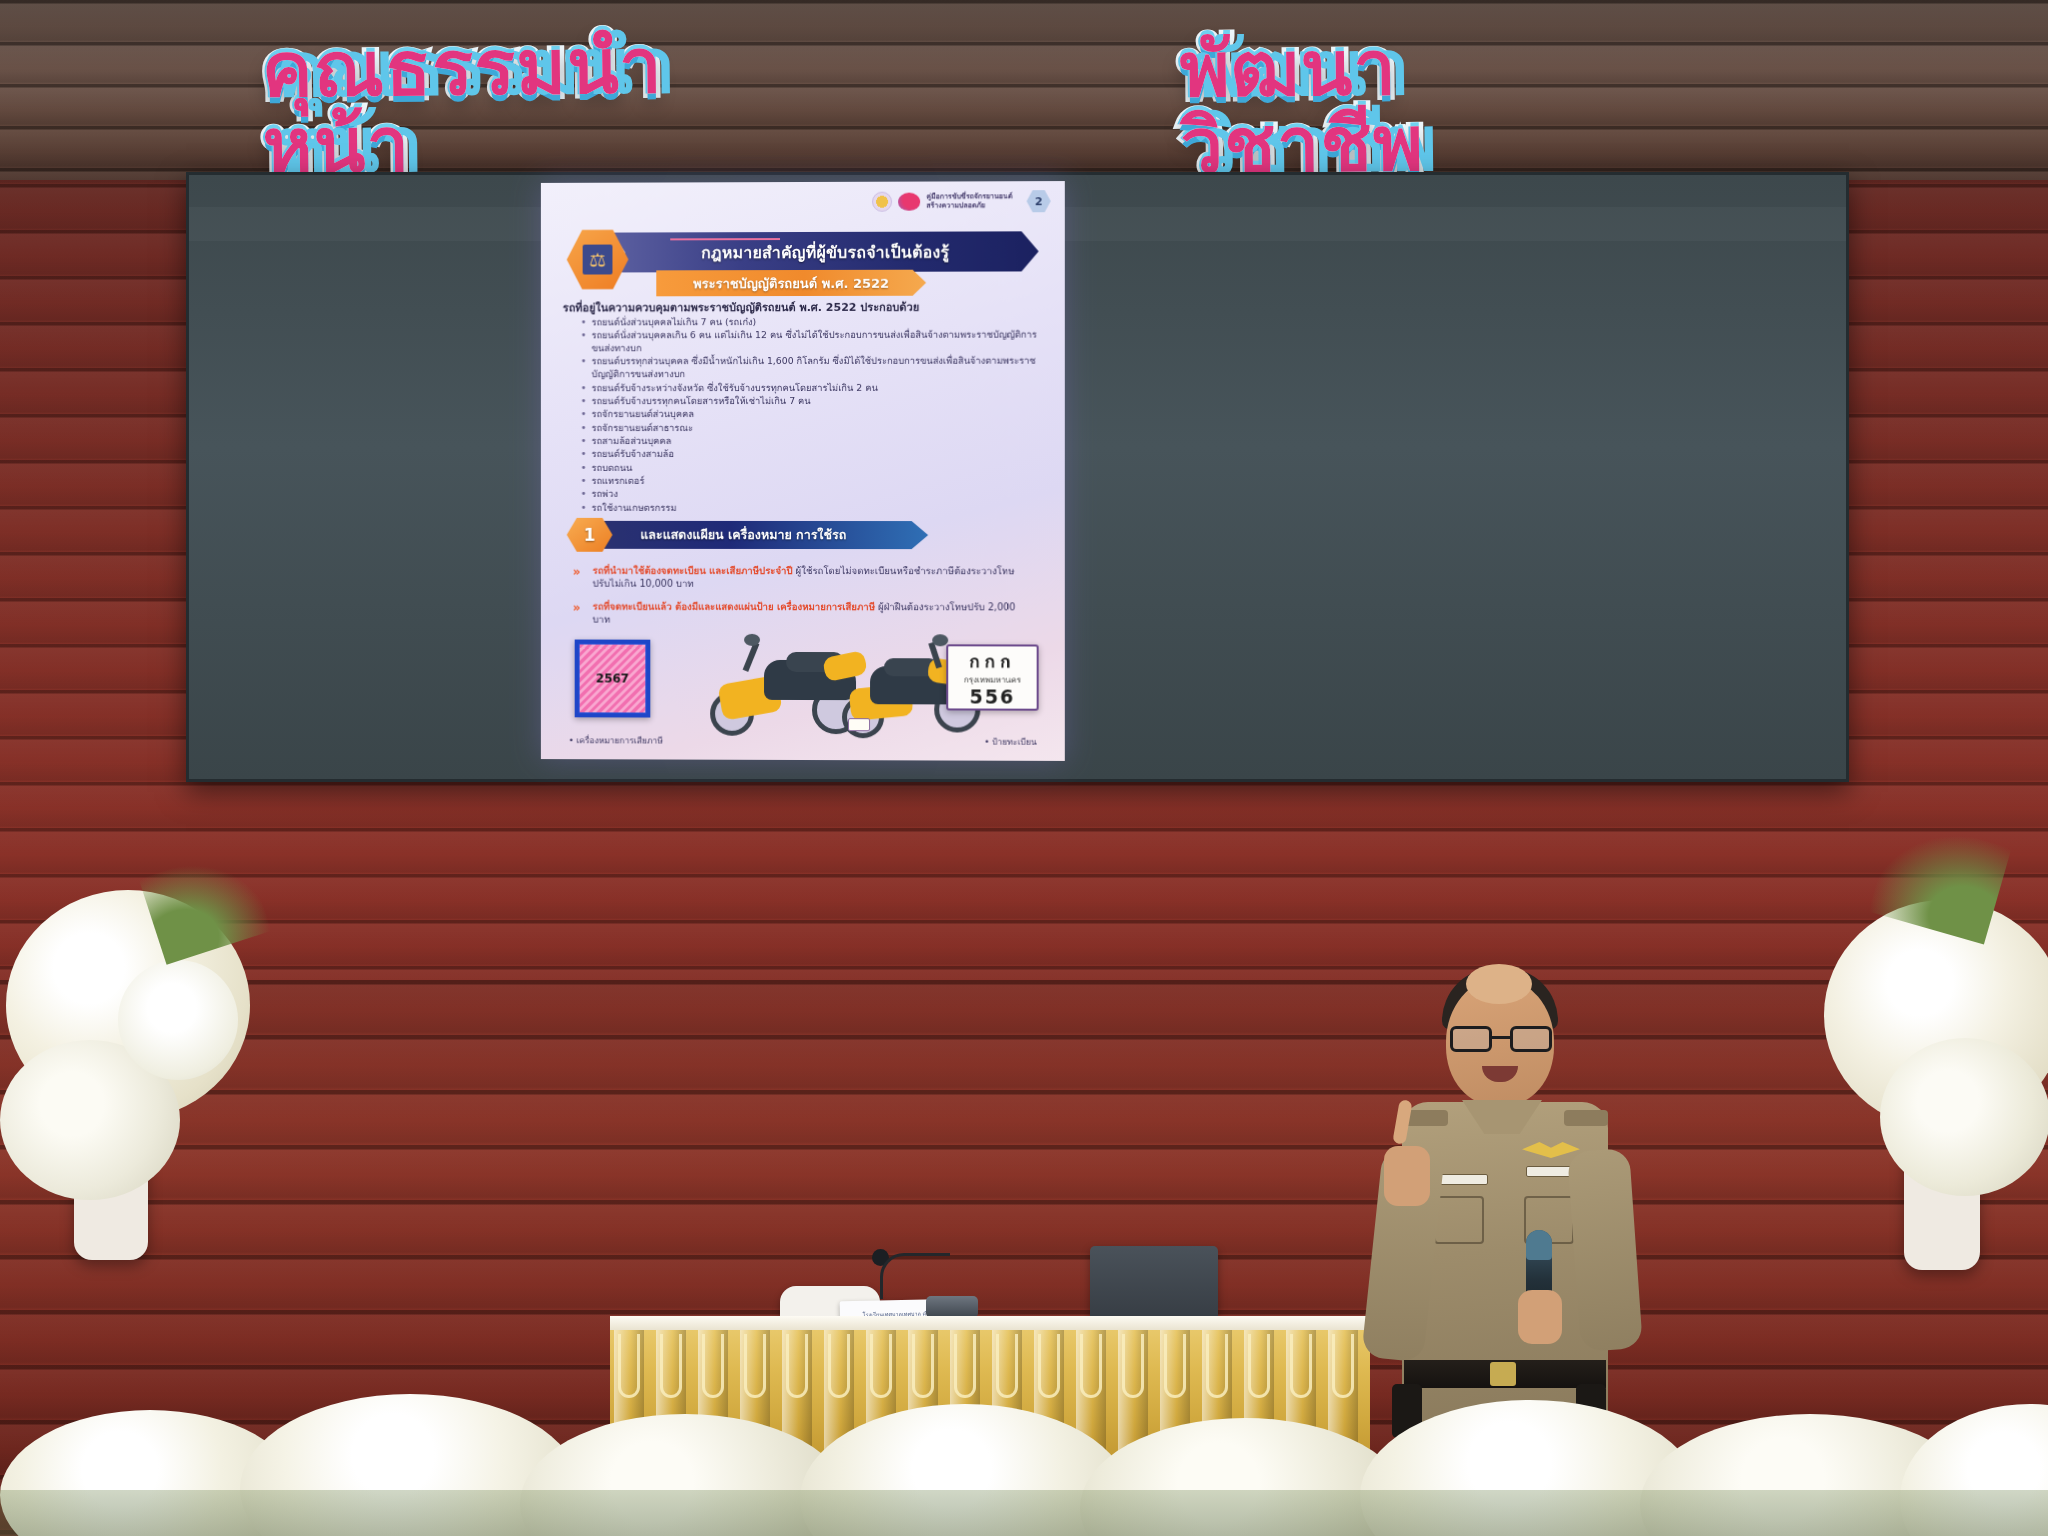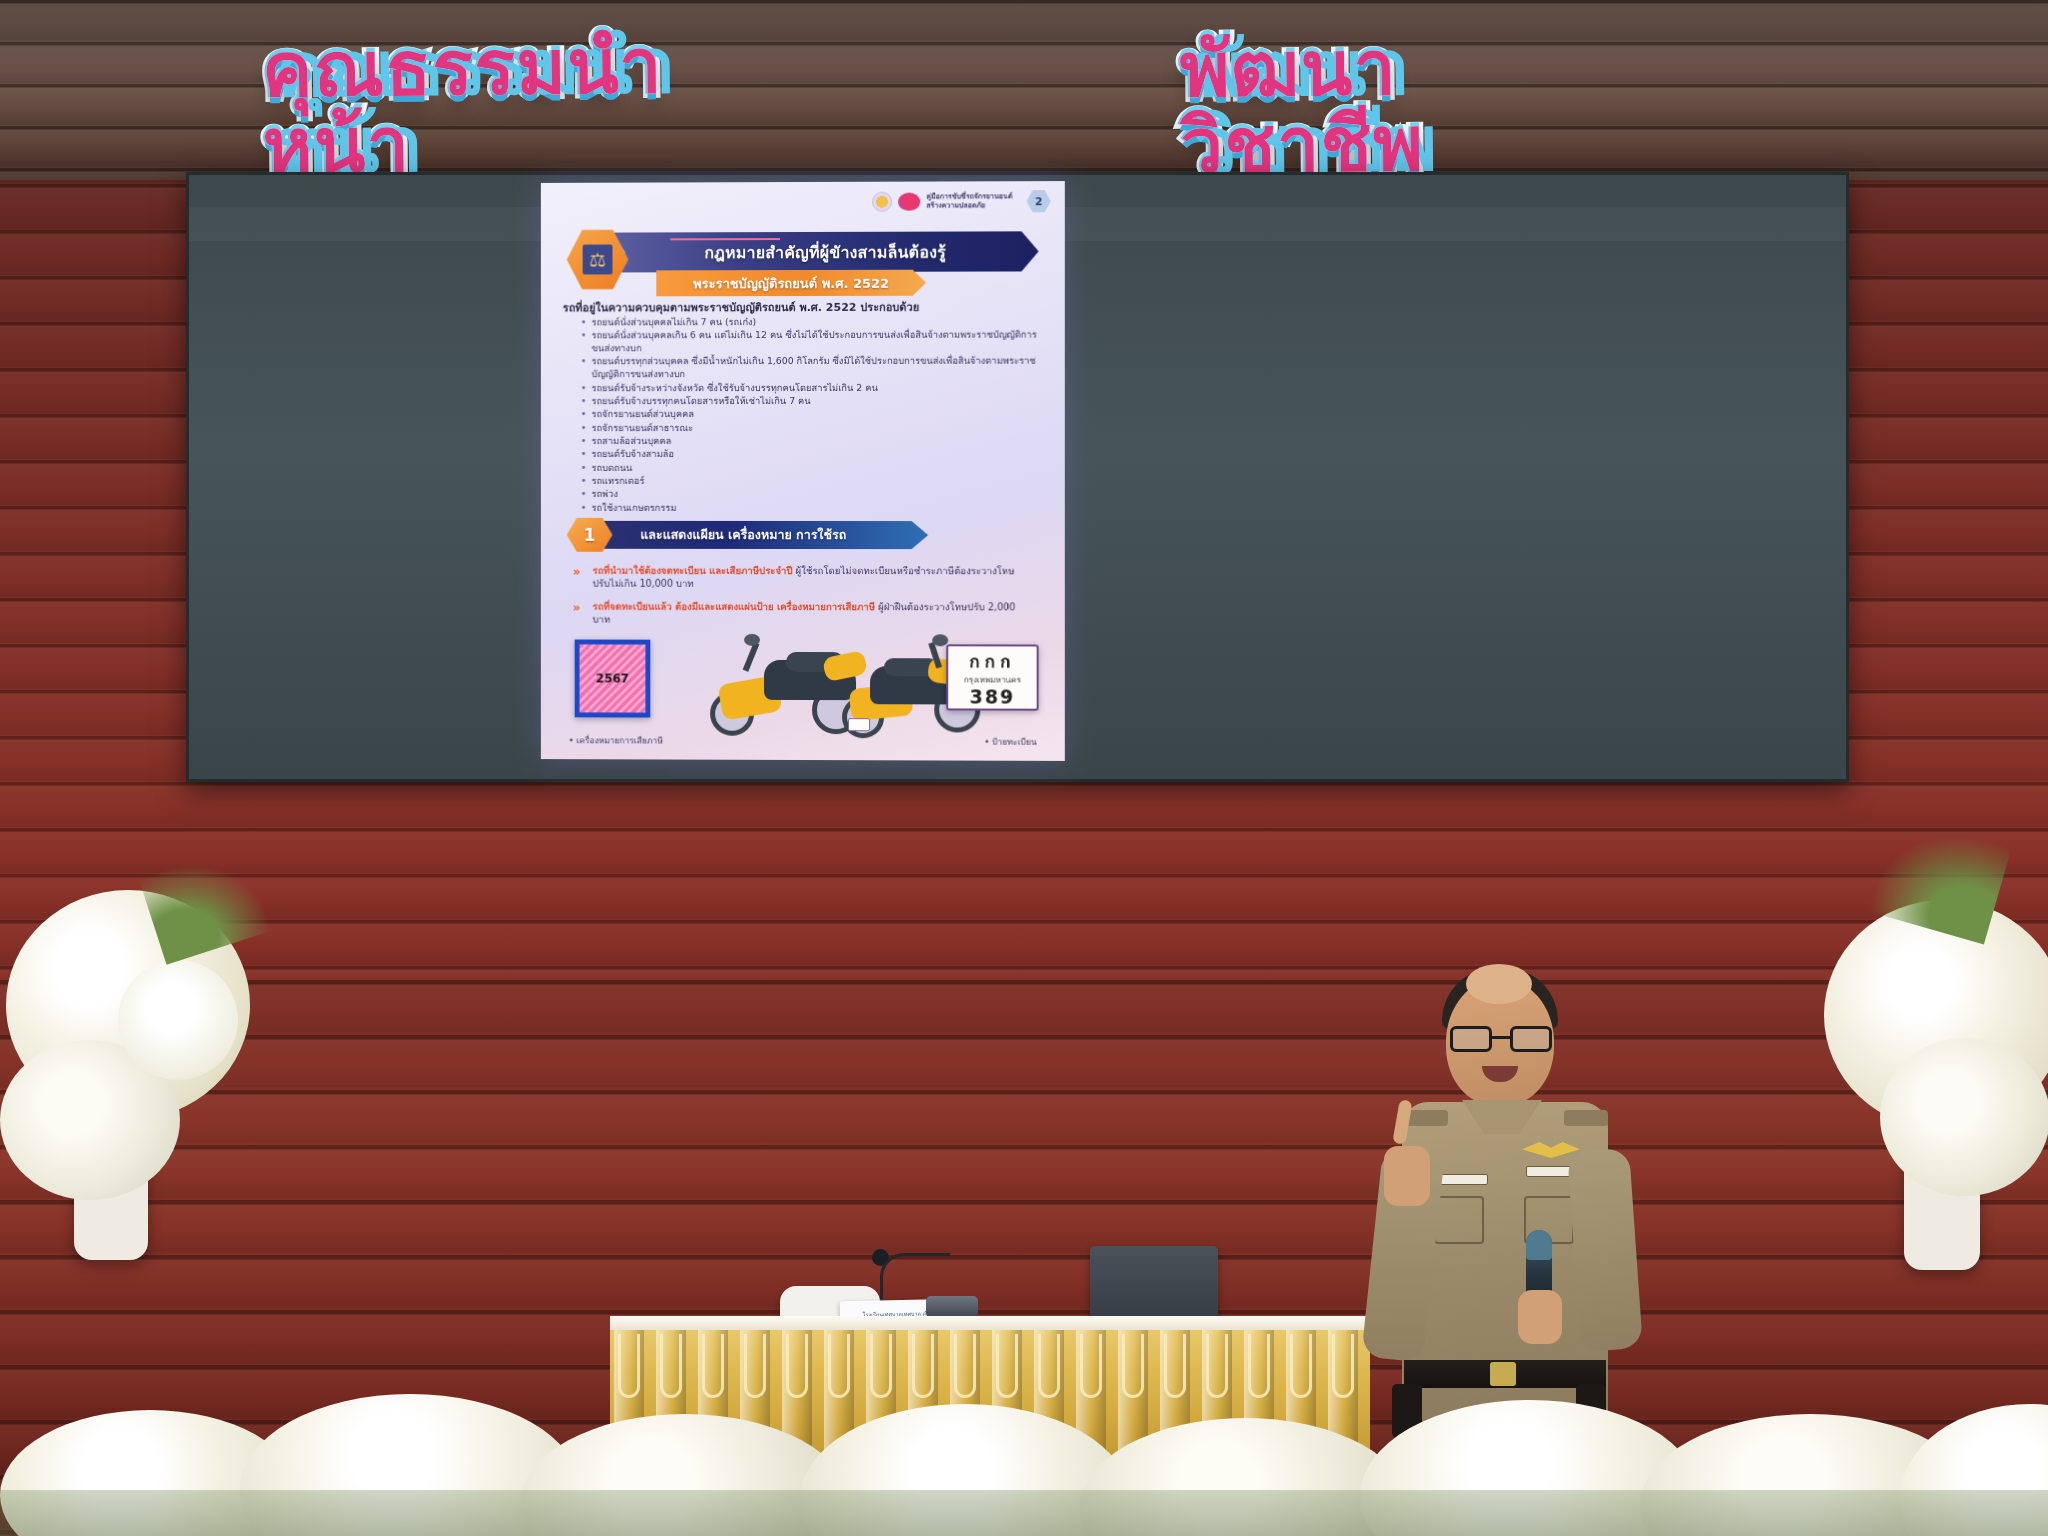--- a/index.html
+++ b/index.html
@@ -305,21 +305,21 @@
       <div class="pagenum">2</div>
     </div>
 
     <div class="title-row">
       <div class="hexbadge">
         <div class="book">
           <span class="scale">⚖</span>
         </div>
       </div>
       <div class="title-bar">
-        <b>กฎหมายสำคัญที่ผู้ขัางสามล็นต้องรู้</b>
+        <b>กฎหมายสำคัญที่ผู้ขับรถจำเป็นต้องรู้</b>
       </div>
       <div class="subtitle-bar">
         <b>พระราชบัญญัติรถยนต์ พ.ศ. 2522</b>
       </div>
     </div>
 
     <div class="lead">รถที่อยู่ในความควบคุมตามพระราชบัญญัติรถยนต์ พ.ศ. 2522 ประกอบด้วย</div>
 
     <ul class="bullets">
       <li>รถยนต์นั่งส่วนบุคคลไม่เกิน 7 คน (รถเก๋ง)</li>
@@ -385,21 +385,21 @@
         <div class="seat" style="left:48px;top:6px;width:54px;height:18px;"></div>
         <div class="panel" style="left:92px;top:8px;width:44px;height:24px;transform:rotate(8deg);"></div>
         <div style="position:absolute;left:96px;top:-10px;width:6px;height:26px;background:#3a434d;transform:rotate(-18deg);"></div>
         <div style="position:absolute;left:96px;top:-18px;width:16px;height:12px;border-radius:50%;background:#4d5862;"></div>
         <div style="position:absolute;left:12px;top:66px;width:22px;height:13px;background:#fffdf6;border:1px solid #8a6aa0;border-radius:2px;"></div>
       </div>
 
       <div class="plate">
         <div class="p1">กกก</div>
         <div class="p2">กรุงเทพมหานคร</div>
-        <div class="p3">389</div>
+        <div class="p3">556</div>
       </div>
 
       <div class="cap cap-left">• เครื่องหมายการเสียภาษี</div>
       <div class="cap cap-right">• ป้ายทะเบียน</div>
     </div>
   </div>
 
   <div>
     <div class="vase" style="left:74px;top:1140px;width:74px;height:120px;"></div>
     <div class="blob" style="left:6px;top:890px;width:244px;height:230px;

